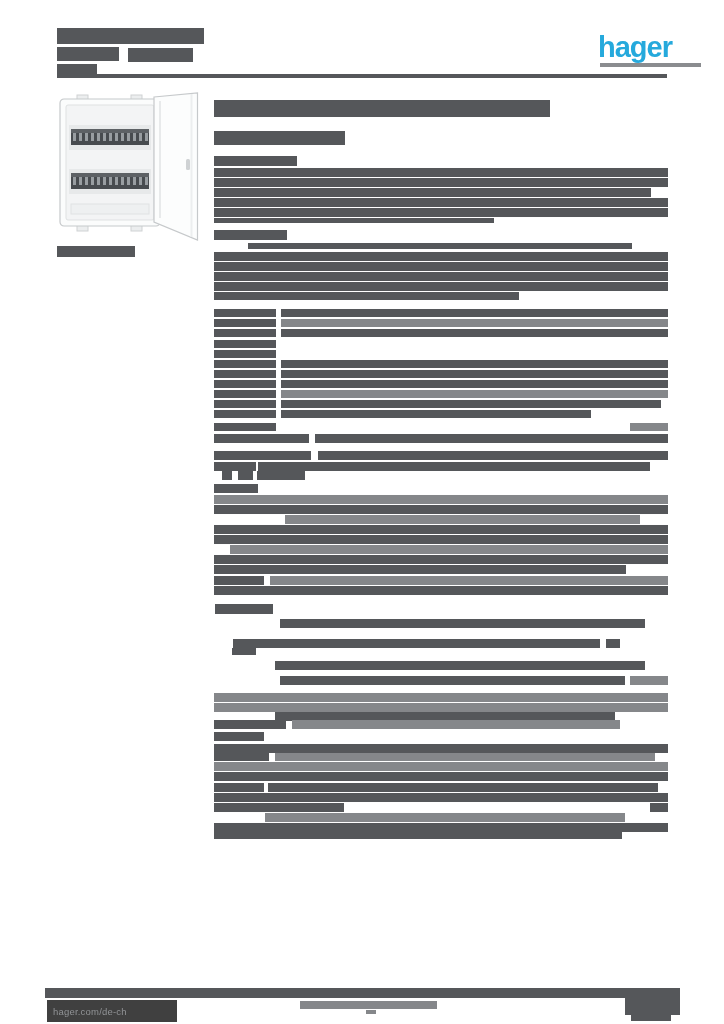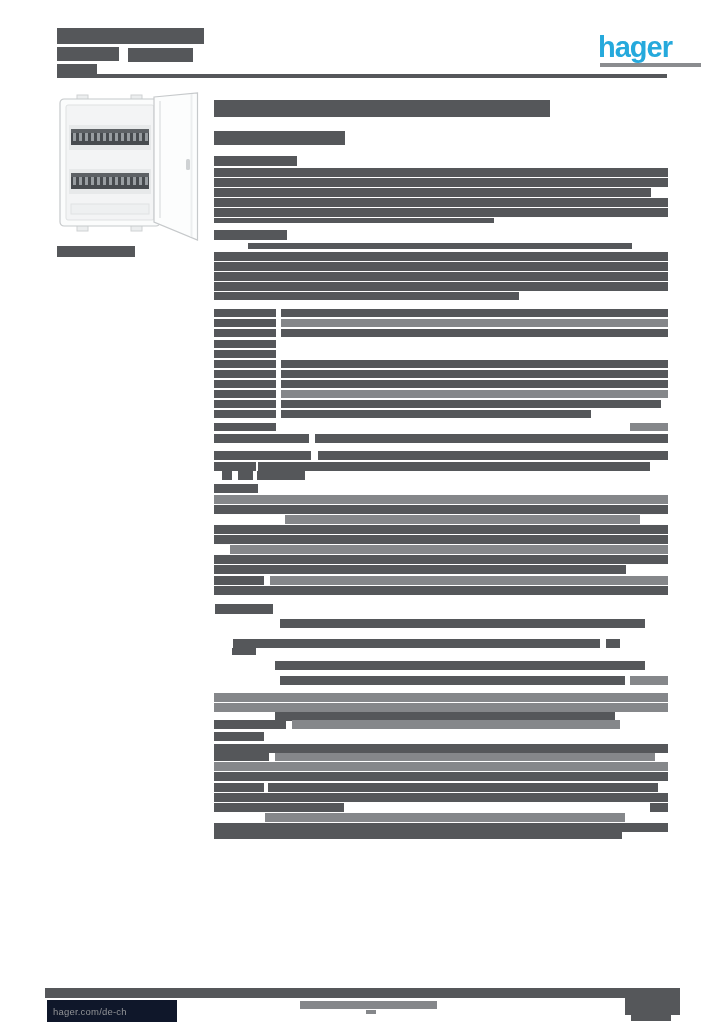--- a/index.html
+++ b/index.html
@@ -11,21 +11,21 @@
   .bar{position:absolute;}
   .logo{
     position:absolute;left:598px;top:26px;width:104px;height:32px;
     font-family:"Liberation Sans", sans-serif;
     font-weight:bold;font-size:29px;line-height:30px;letter-spacing:-1px;
   }
   .logo-underline{position:absolute;left:600px;top:57px;width:101px;height:4px;background:#8a8c8f;}
   .product-photo-wrap{position:absolute;left:57px;top:86px;width:145px;height:152px;}
   .footer-url{
     position:absolute;left:47px;top:994px;width:130px;height:22px;
-    background:#0f172a;display:flex;align-items:center;padding-left:6px;box-sizing:border-box;
+    background:#404040;display:flex;align-items:center;padding-left:6px;box-sizing:border-box;
     font-size:9.5px;letter-spacing:0.2px;color:#919396;text-decoration:none;
   }
 </style>
 </head>
 <body>
 
 <div class="page">
 
   <div id="bars-layer">
       <div class="bar" style="left: 57px; top: 22px; width: 147px; height: 16px; background: rgb(85, 87, 90);"></div>

